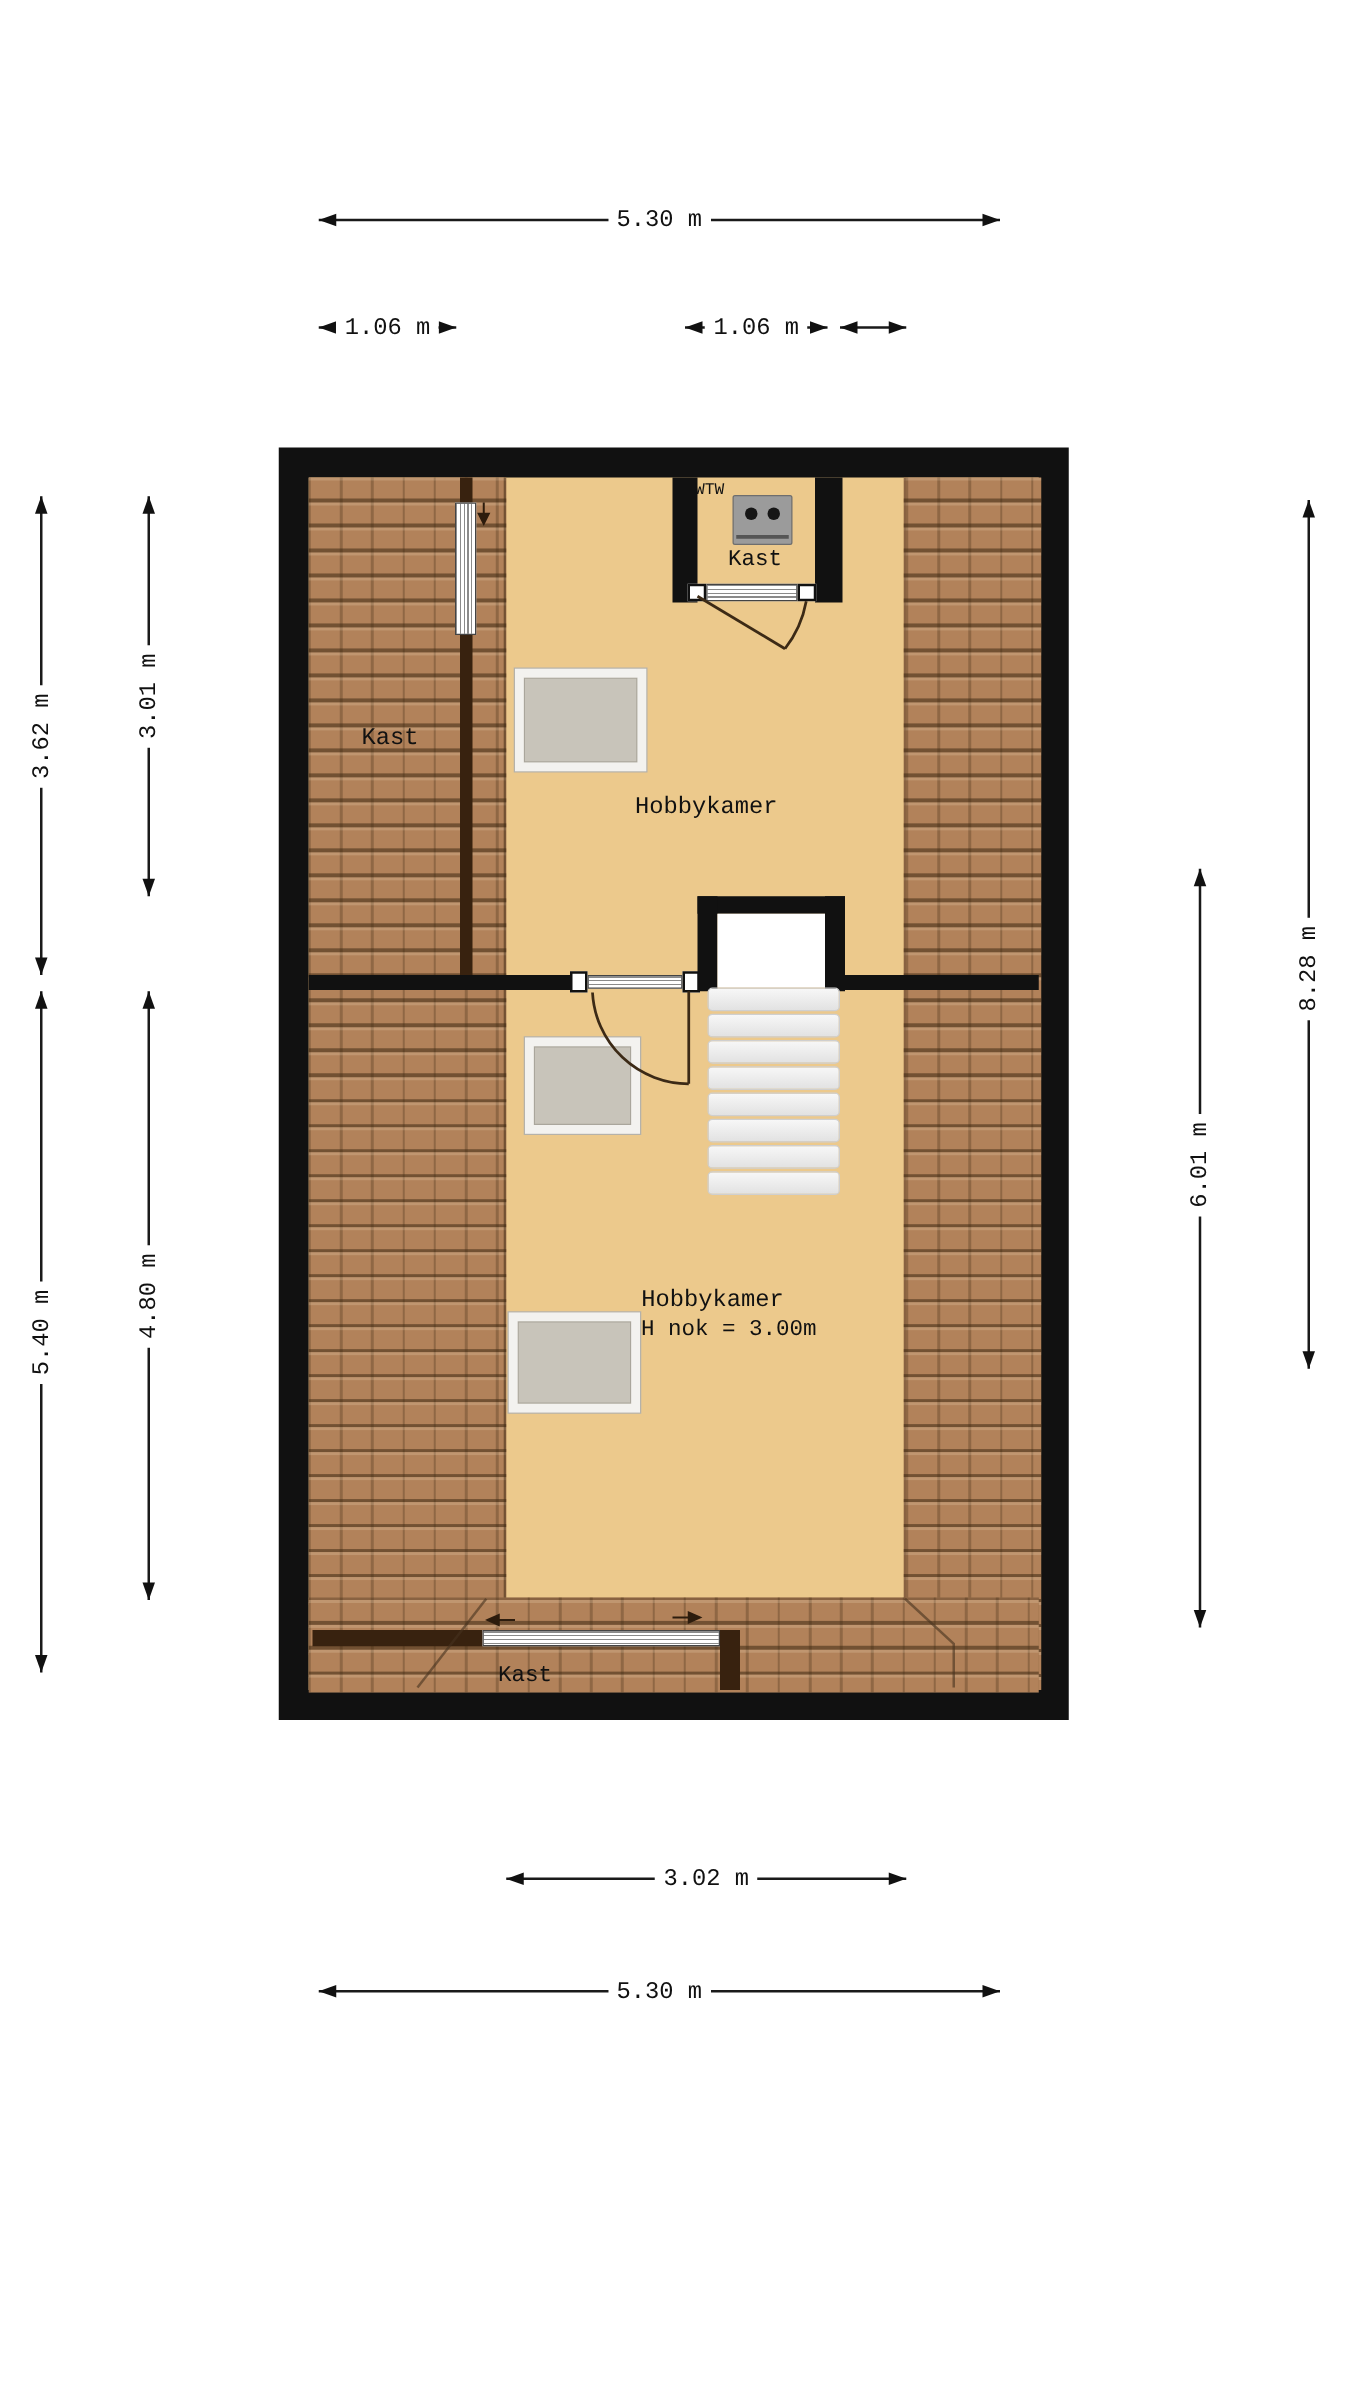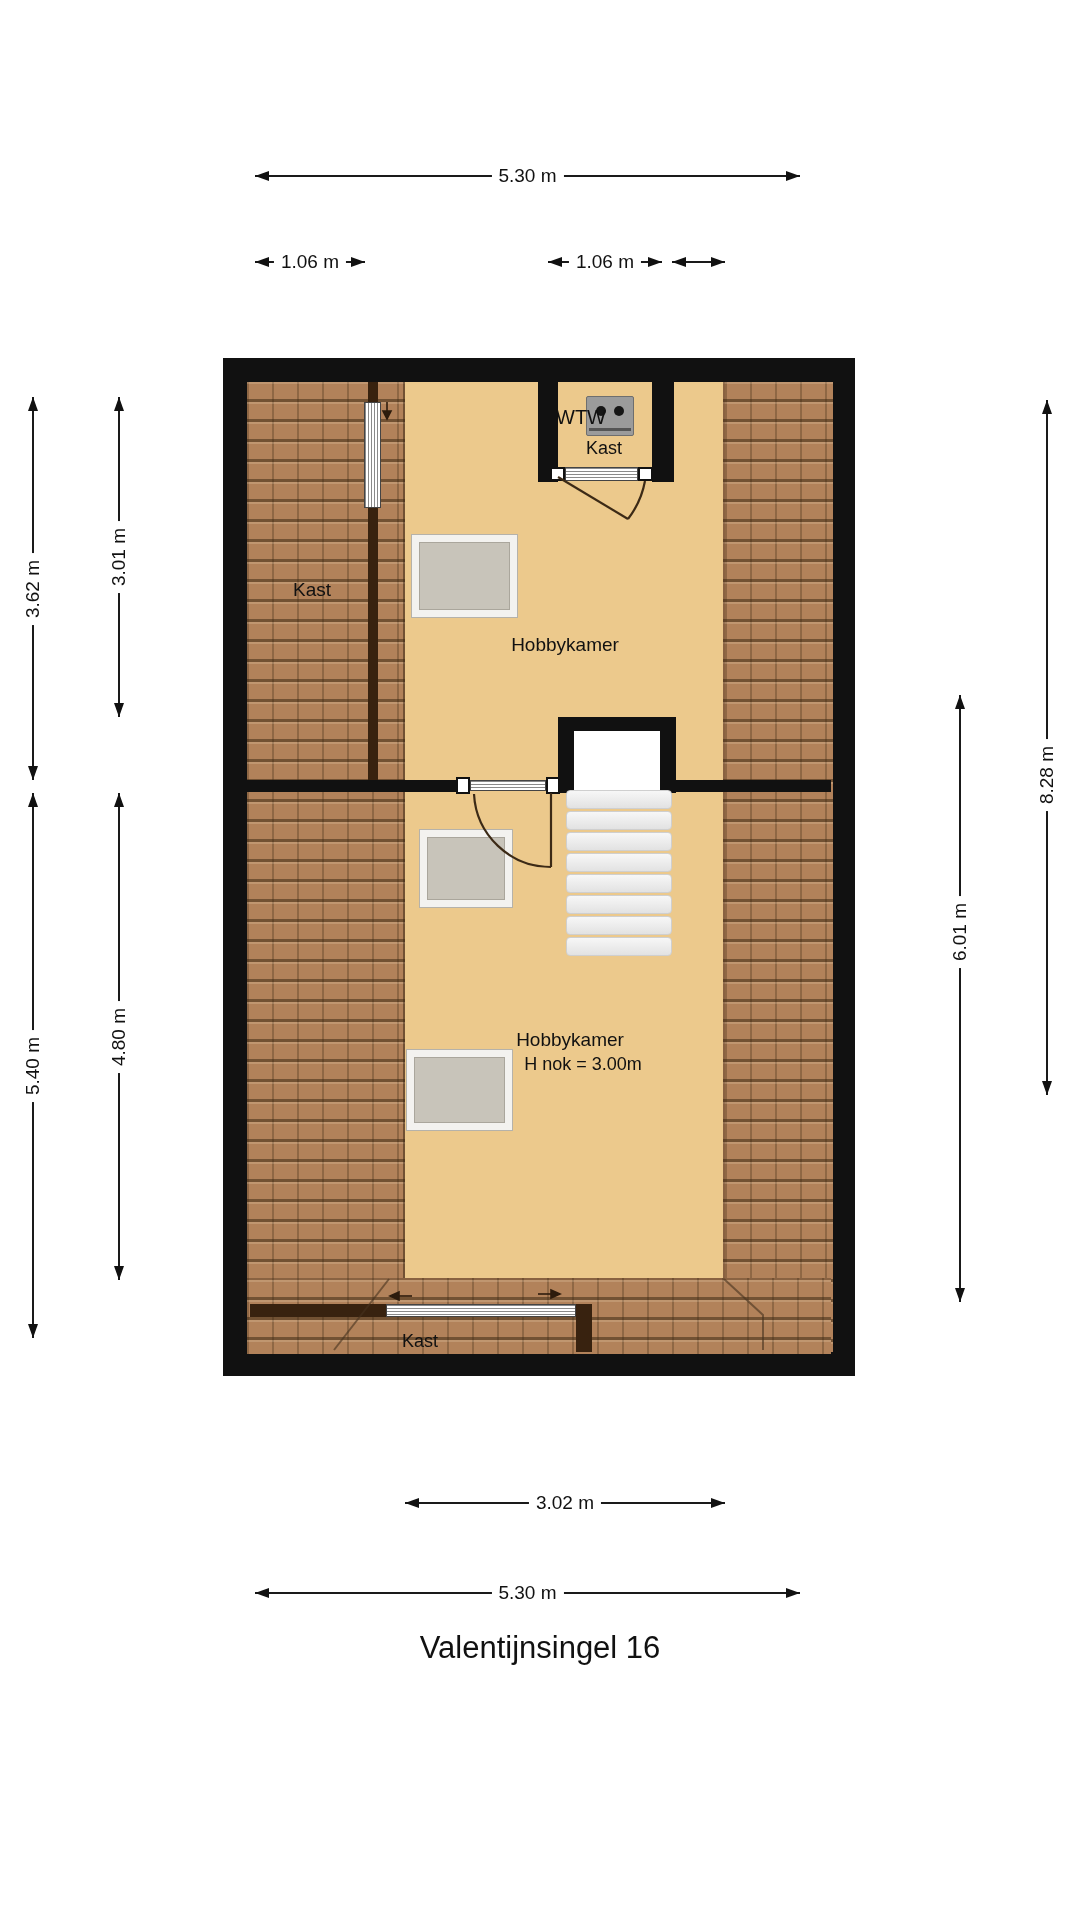--- a/index.html
+++ b/index.html
@@ -1,18 +1,18 @@
 <!DOCTYPE html>
 <html><head>
 <meta charset="utf-8">
 <style>
   html,body{margin:0;padding:0;background:#ffffff;}
   .page{
     position:relative;width:1080px;height:1772px;background:#ffffff;overflow:hidden;
-    font-family:Liberation Sans, sans-serif;color:#111;
+    font-family:Liberation Mono, monospace;color:#111;
   }
   
   .plan-outer{position:absolute;left:223px;top:358px;width:632px;height:1018px;background:#111111;}
   .plan-inner{position:absolute;left:247px;top:382px;width:584px;height:970px;background:#ecc98c;}
   
   .tiles{
     position:absolute;
     background-color:#b2825a;
     background-image:
       repeating-linear-gradient(180deg, rgba(255,240,210,0.18) 0 2px, rgba(0,0,0,0) 2px 17px, rgba(62,41,18,0.55) 17px 20px),
@@ -213,19 +213,18 @@
       <path d="M387,419 l-4,-8 h8 z"></path>
     </g>
   </svg>
 
   <div class="room-label" style="left:565px;top:645px;">Hobbykamer</div>
   <div class="room-label" style="left:570px;top:1040px;text-align:right;">Hobbykamer</div>
   <div class="room-label" style="left:583px;top:1064px;font-size:18px;">H nok = 3.00m</div>
   <div class="room-label" style="left:312px;top:590px;">Kast</div>
   <div class="room-label" style="left:604px;top:448px;font-size:18px;">Kast</div>
   <div class="room-label" style="left:420px;top:1341px;font-size:18px;">Kast</div>
-  <div class="room-label" style="left:556px;top:417px;transform:translate(0,-50%);font-size:20px;">WTW</div>
+  <div class="room-label" style="left:556px;top:392px;transform:translate(0,-50%);font-size:13px;">WTW</div>
 
   <div class="title">
-    <div>Valentijnsingel 16</div>
   </div>
 
 </div>
 
 </body></html>

